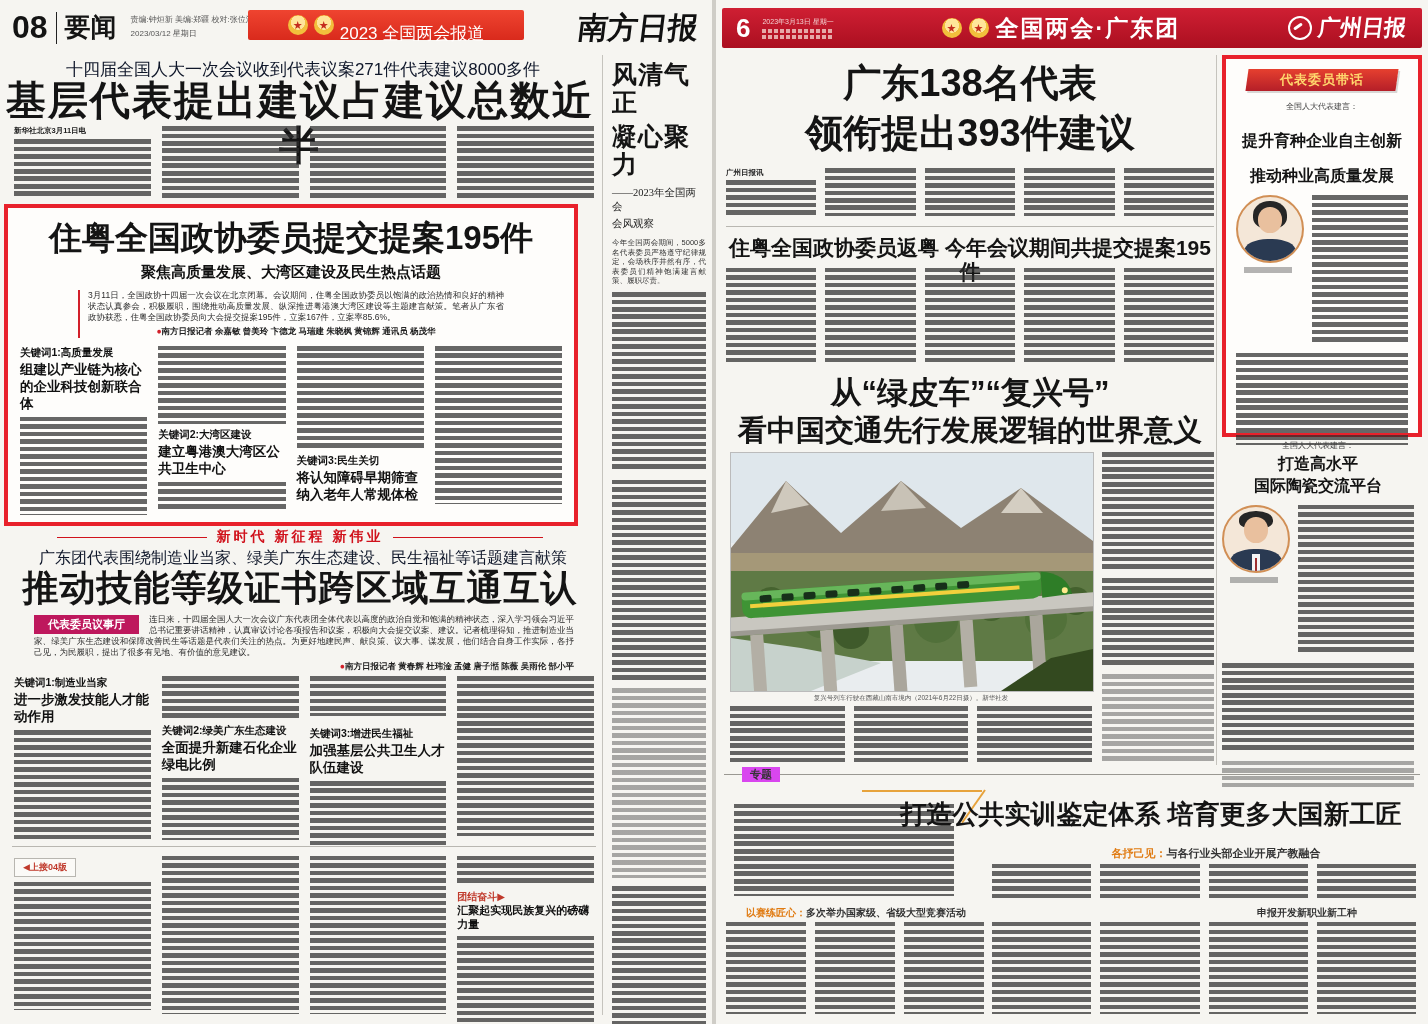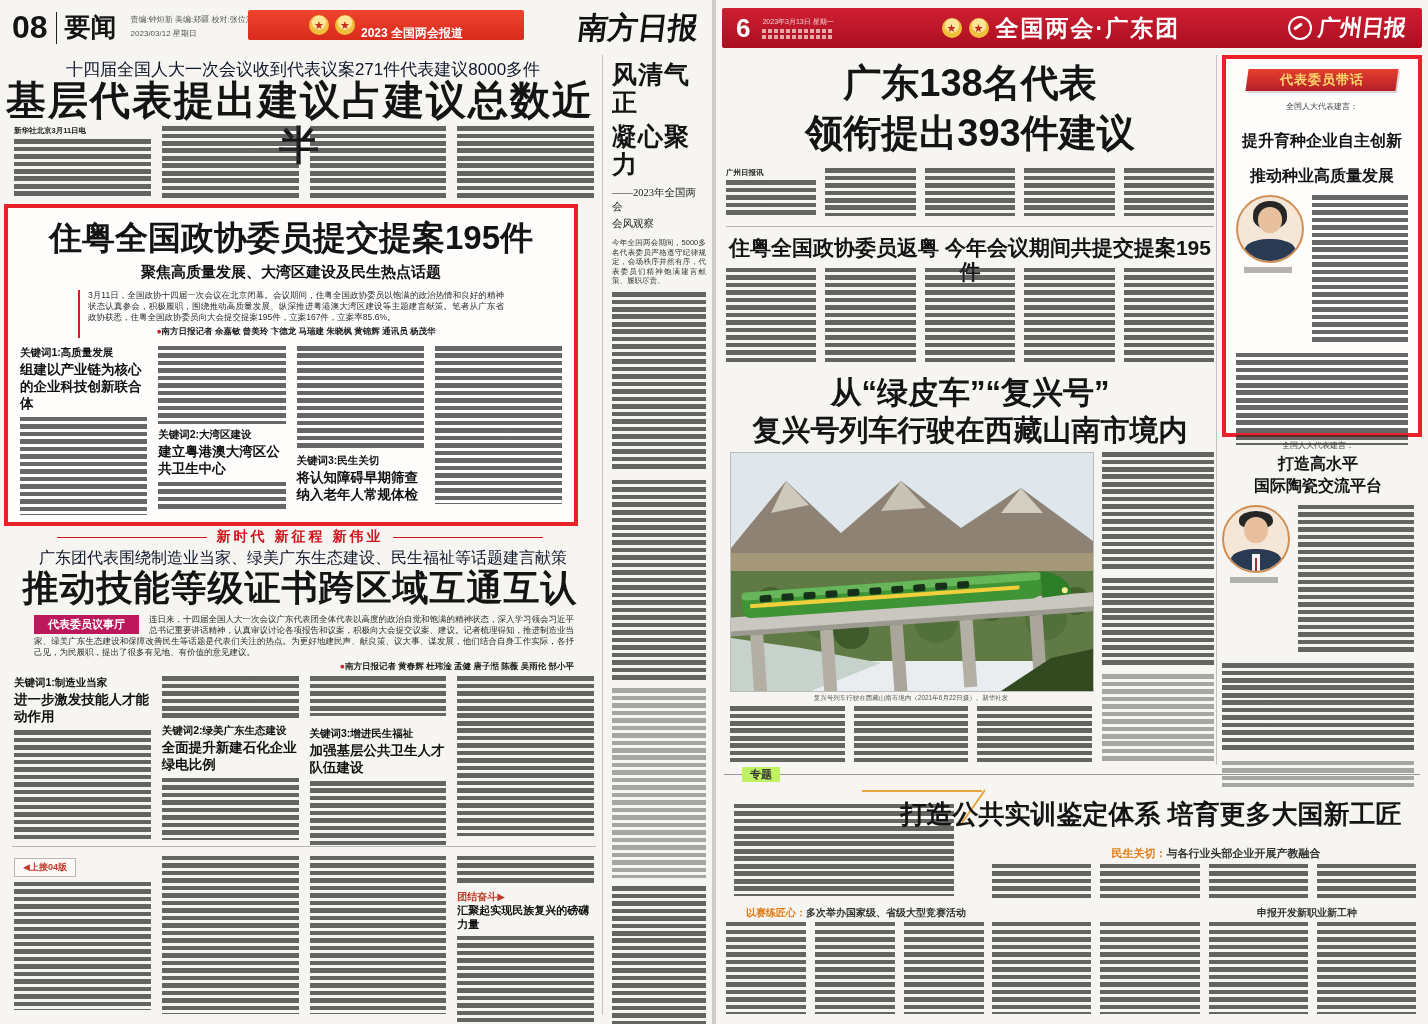--- a/index.html
+++ b/index.html
@@ -53,21 +53,21 @@
       <span style="width:1px;height:32px;background:#222;margin-top:2px;"></span>
       <span class="hd" style="font-size:26px;margin-top:3px;">要闻</span>
       <span style="margin-left:6px;margin-top:4px;">
         <div style="font-size:8px;color:#555;">责编:钟烜新  美编:郑疆  校对:张位清</div>
         <div style="font-size:8px;color:#555;margin-top:3px;">2023/03/12  星期日</div>
       </span>
     </div>
     <div class="abs banner-red" style="left:248px;top:10px;width:276px;height:30px;border-radius:2px;">
       <span class="emblem">★</span>
       <span class="emblem">★</span>
-      <span style="font-size:12px;font-weight:700;margin-top:16px;">2023 全国两会报道</span>
+      <span style="font-size:17px;font-weight:400;margin-top:16px;">2023 全国两会报道</span>
     </div>
     <div class="abs masthead" style="right:14px;top:8px;font-size:30px;color:#111;">南方日报</div>
 
     <div class="abs ctr kicker" style="left:10px;top:58px;width:586px;font-size:17px;">十四届全国人大一次会议收到代表议案271件代表建议8000多件</div>
     <div class="abs ctr hd" style="left:0px;top:78px;width:600px;font-size:40px;letter-spacing:2px;">基层代表提出建议占建议总数近半</div>
 
     <div class="abs cols" style="left:14px;top:126px;width:580px;height:72px;">
       <div class="col">
         <div style="font-size:7.5px;font-weight:bold;color:#222;">新华社北京3月11日电</div>
         <div class="tb" style="height:58px;margin-top:3px;"></div>
@@ -210,21 +210,21 @@
     <div class="abs ctr hd" style="left:6px;top:236px;width:496px;font-size:21px;">住粤全国政协委员返粤  今年会议期间共提交提案195件</div>
     <div class="abs cols" style="left:10px;top:268px;width:488px;height:96px;gap:9px;">
       <div class="col tb"></div>
       <div class="col tb"></div>
       <div class="col tb"></div>
       <div class="col tb"></div>
       <div class="col tb"></div>
     </div>
 
     <div class="abs ctr hd" style="left:10px;top:376px;width:488px;font-size:31px;">从“绿皮车”“复兴号”</div>
-    <div class="abs ctr hd" style="left:10px;top:414px;width:488px;font-size:29px;">复兴号列车行驶在西藏山南市境内</div>
+    <div class="abs ctr hd" style="left:10px;top:414px;width:488px;font-size:29px;">看中国交通先行发展逻辑的世界意义</div>
 
     <div class="abs" style="left:14px;top:452px;width:362px;height:238px;overflow:hidden;border:1px solid #bbb;">
       <svg width="362" height="238" viewBox="0 0 362 238" xmlns="http://www.w3.org/2000/svg">
         <rect width="362" height="238" fill="#e9edef"></rect>
         <rect width="362" height="90" fill="#dfe7ec"></rect>
         <polygon points="0,95 55,28 110,80 170,28 230,75 290,35 362,88 362,120 0,120" fill="#8d8273"></polygon>
         <polygon points="55,28 78,52 40,60" fill="#cfc9bd"></polygon>
         <polygon points="170,28 195,55 150,58" fill="#c8c2b6"></polygon>
         <polygon points="290,35 312,60 270,60" fill="#d4cec2"></polygon>
         <rect y="100" width="362" height="48" fill="#a59878"></rect>
@@ -275,29 +275,29 @@
       <div class="tb tb-l" style="height:90px;margin-top:6px;"></div>
     </div>
 
     <div class="abs cols" style="left:14px;top:706px;width:362px;height:56px;gap:9px;">
       <div class="col tb"></div>
       <div class="col tb"></div>
       <div class="col tb"></div>
     </div>
 
     <div class="abs" style="left:8px;top:774px;width:696px;border-top:1px solid #9a9892;"></div>
-    <div class="abs" style="left:26px;top:767px;background:#bef264;padding:0 8px;font-size:11px;font-weight:bold;color:#333;">专题</div>
+    <div class="abs" style="left:26px;top:767px;background:#d946ef;padding:0 8px;font-size:11px;font-weight:bold;color:#333;">专题</div>
 
     <div class="abs" style="left:10px;top:790px;width:256px;height:118px;">
       <div style="position:absolute;right:0;top:0;width:120px;height:2px;background:#e7a33c;"></div>
       <div style="position:absolute;right:-4px;top:0;width:2px;height:40px;background:#e7a33c;transform:rotate(35deg);transform-origin:top;"></div>
       <div class="tb" style="position:absolute;left:8px;top:14px;width:220px;height:92px;"></div>
     </div>
     <div class="abs ctr hd" style="left:170px;top:800px;width:530px;font-size:26px;">打造公共实训鉴定体系  培育更多大国新工匠</div>
-    <div class="abs ctr orangetag" style="left:300px;top:846px;width:400px;"><b>民生关切：</b><span>与各行业头部企业开展产教融合</span></div>
+    <div class="abs ctr orangetag" style="left:300px;top:846px;width:400px;"><b>各抒己见：</b><span>与各行业头部企业开展产教融合</span></div>
     <div class="abs cols" style="left:276px;top:864px;width:424px;height:36px;gap:9px;">
       <div class="col tb"></div>
       <div class="col tb"></div>
       <div class="col tb"></div>
       <div class="col tb"></div>
     </div>
     <div class="abs ctr orangetag" style="left:10px;top:906px;width:260px;font-size:10px;"><b>以赛练匠心：</b><span>多次举办国家级、省级大型竞赛活动</span></div>
     <div class="abs cols" style="left:10px;top:922px;width:258px;height:92px;gap:9px;">
       <div class="col tb"></div>
       <div class="col tb"></div>

